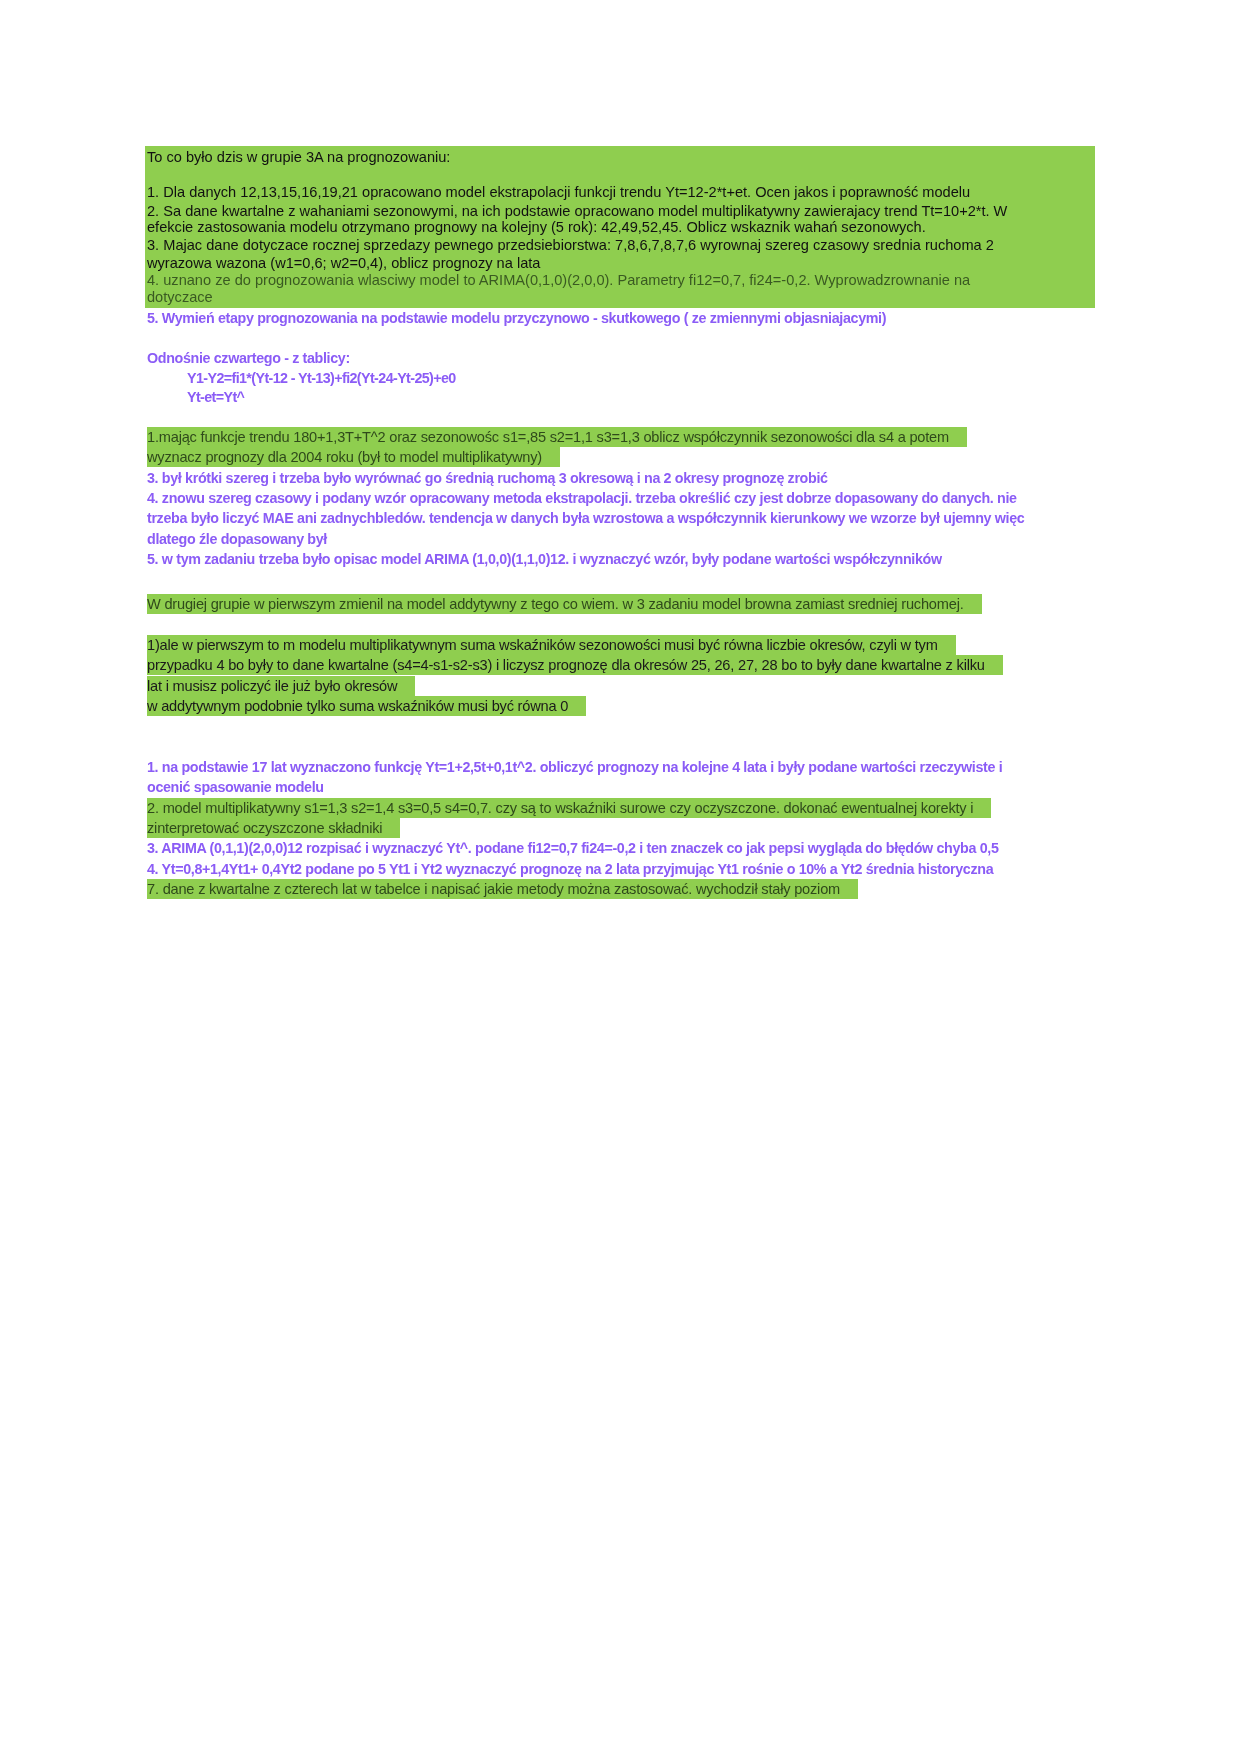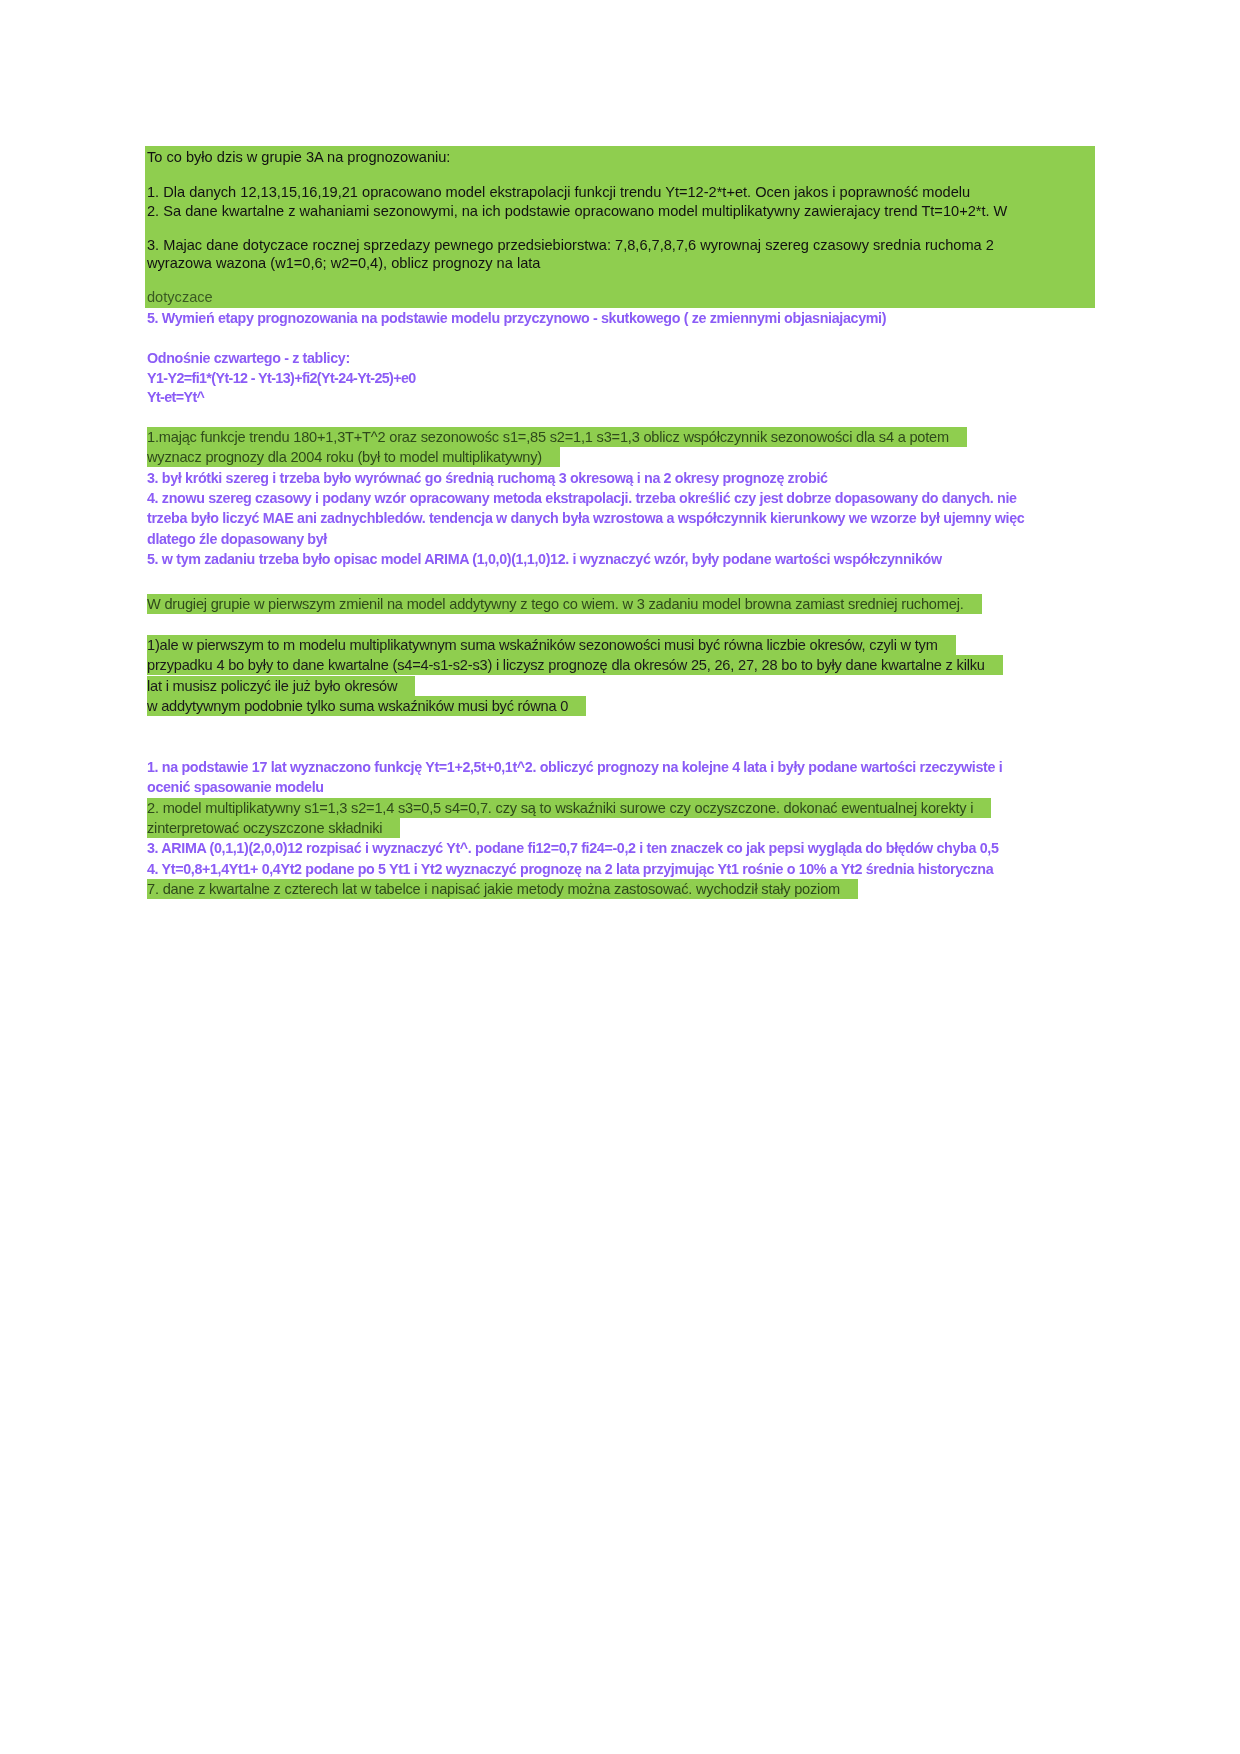--- a/index.html
+++ b/index.html
@@ -14,34 +14,36 @@
     .box1 .ln { position: absolute; left: 2px; font-size: 14.6px; line-height: 18px;
       white-space: nowrap; color: #111; }
     .box1 .ln.dim { color: #3a5a22; }
 
     .ln { position: absolute; left: 0; white-space: nowrap; }
     .b { font-size: 14.3px; line-height: 20px; font-weight: bold; color: #8b5cf6;
       letter-spacing: -0.35px; }
     .hl { background: #8fce4f; color: #2f4a1b; font-size: 14.6px; line-height: 20px;
       letter-spacing: -0.2px; padding-right: 18px; }
     .hl.dark { color: #1a1a1a; }
-    .narrow { letter-spacing: -0.6px; }
+    .narrow { letter-spacing: -0.6px; margin-left: 40px; }
   </style>
 </head>
 <body>
 
 <div class="page">
   <div class="content">
 
     <div class="box1">
       <div class="ln" style="top:2px">To co było dzis w grupie 3A na prognozowaniu:</div>
       <div class="ln" style="top:37px">1. Dla danych 12,13,15,16,19,21 opracowano model ekstrapolacji funkcji trendu Yt=12-2*t+et. Ocen jakos i poprawność modelu</div>
       <div class="ln" style="top:56px">2. Sa dane kwartalne z wahaniami sezonowymi, na ich podstawie opracowano model multiplikatywny zawierajacy trend Tt=10+2*t. W</div>
+      <div class="ln" style="top:72px">efekcie zastosowania modelu otrzymano prognowy na kolejny (5 rok): 42,49,52,45. Oblicz wskaznik wahań sezonowych.</div>
       <div class="ln" style="top:90px">3. Majac dane dotyczace rocznej sprzedazy pewnego przedsiebiorstwa: 7,8,6,7,8,7,6 wyrownaj szereg czasowy srednia ruchoma 2</div>
       <div class="ln" style="top:108px">wyrazowa wazona (w1=0,6; w2=0,4), oblicz prognozy na  lata</div>
+      <div class="ln dim" style="top:125px">4. uznano ze do prognozowania wlasciwy model to ARIMA(0,1,0)(2,0,0). Parametry fi12=0,7, fi24=-0,2. Wyprowadzrownanie na</div>
       <div class="ln dim" style="top:142px">dotyczace</div>
     </div>
 
     <div class="ln b" style="top:162px">5. Wymień etapy prognozowania na podstawie modelu przyczynowo - skutkowego ( ze zmiennymi objasniajacymi)</div>
 
     <div class="ln b" style="top:202px">Odnośnie czwartego - z tablicy:</div>
     <div class="ln b narrow" style="top:222px">Y1-Y2=fi1*(Yt-12 - Yt-13)+fi2(Yt-24-Yt-25)+e0</div>
     <div class="ln b narrow" style="top:241px">Yt-et=Yt^</div>
 
     <div class="ln hl" style="top:281px">1.mając funkcje trendu 180+1,3T+T^2 oraz sezonowośc s1=,85 s2=1,1 s3=1,3 oblicz współczynnik sezonowości dla s4 a potem</div>

